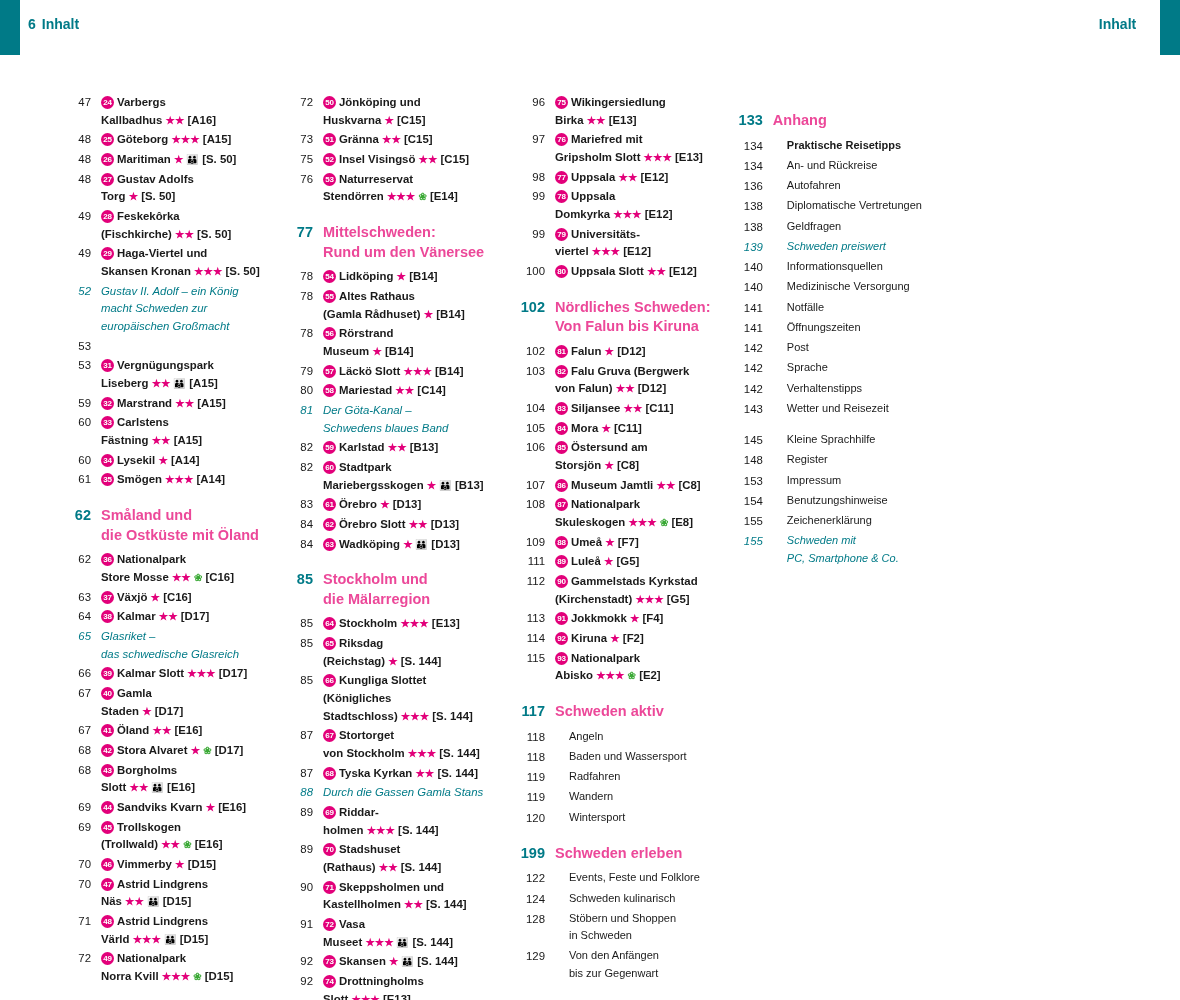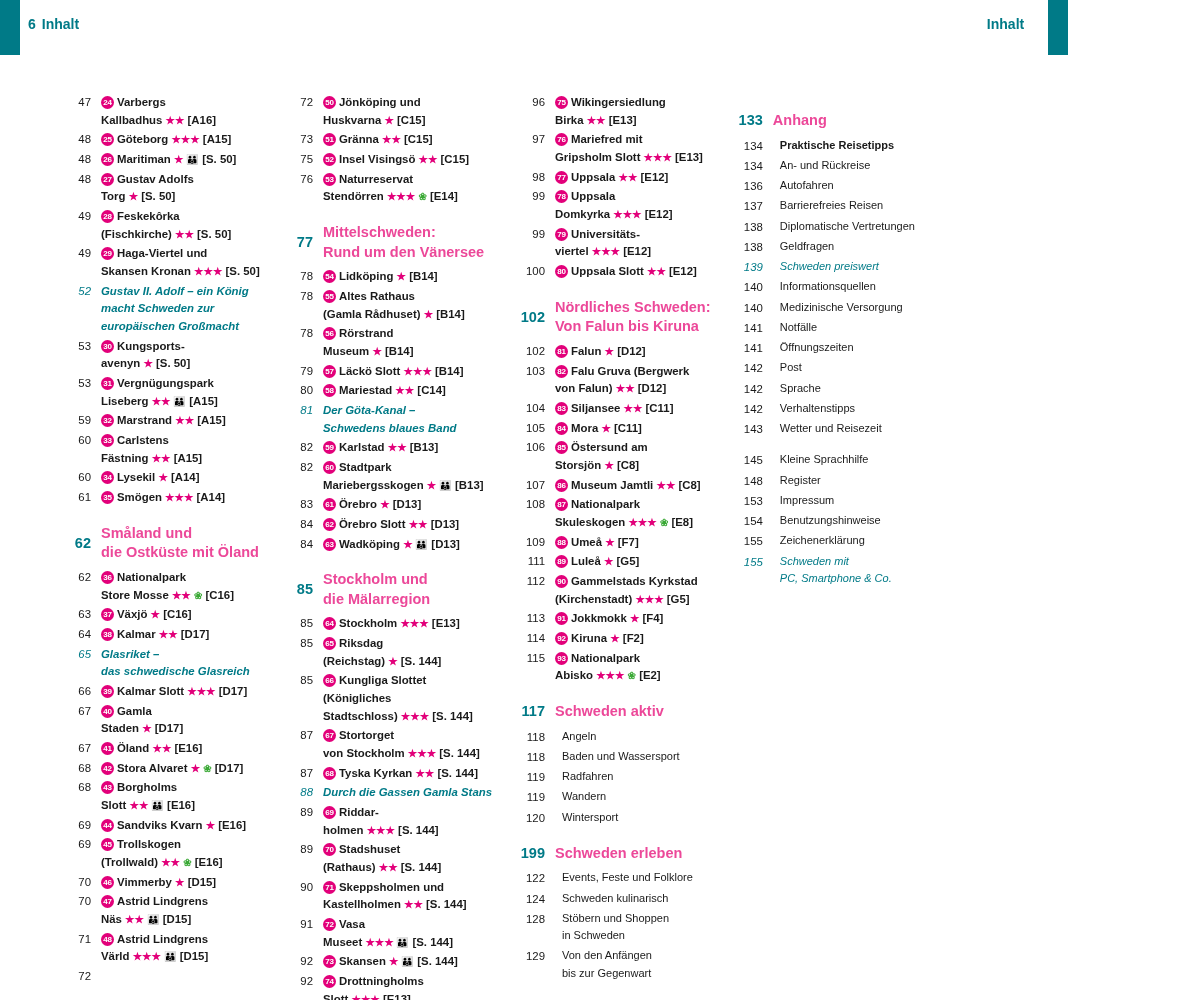--- a/index.html
+++ b/index.html
@@ -13,21 +13,21 @@
     font-family: "Liberation Sans", sans-serif;
     color: #1a1a1a;
     position: relative;
     overflow: hidden;
   }
 
   
   .header {
     position: absolute;
     top: 0; left: 0;
-    width: 1068px;
+    width: 1180px;
     height: 55px;
   }
   .header-left-bar {
     position: absolute;
     top: 0; left: 0;
     width: 20px; height: 55px;
     background: #007a87;
   }
   .header-right-bar {
     position: absolute;
@@ -132,29 +132,28 @@
   }
 
   
   .feature .page {
     color: #007a87;
     font-style: italic;
   }
   .feature .body {
     color: #007a87;
     font-style: italic;
-    font-weight: bold;
+    font-weight: normal;
   }
 
   
   .section {
     display: flex;
     margin-top: 17px;
     margin-bottom: 6px;
-    align-items: center;
   }
   .section .page {
     width: 34px;
     flex: 0 0 34px;
     text-align: right;
     padding-right: 10px;
     font-size: 14.5px;
     font-weight: bold;
     color: #007a87;
     line-height: 1.35;
@@ -169,21 +168,21 @@
 
   
   .simple {
     display: flex;
     margin-bottom: 2px;
   }
   .simple .page {
     width: 34px;
     flex: 0 0 34px;
     text-align: right;
-    padding-right: 17px;
+    padding-right: 24px;
     font-size: 11.4px;
     line-height: 1.6;
   }
   .simple .body {
     flex: 1;
     font-size: 11px;
     line-height: 1.6;
   }
   .simple.bold .body { font-weight: bold; }
   .simple.feat .page { color: #007a87; font-style: italic; }
@@ -229,21 +228,20 @@
       <div class="entry">
         <div class="page">49</div>
         <div class="body"><span class="badge">29</span><span class="name">Haga-Viertel und</span><br><span class="name">Skansen Kronan <span class="stars">★</span><span class="stars">★</span><span class="stars">★</span> [S. 50]</span></div>
       </div>
       <div class="entry feature">
         <div class="page">52</div>
         <div class="body">Gustav II. Adolf – ein König<br>macht Schweden zur<br>europäischen Großmacht</div>
       </div>
       <div class="entry">
         <div class="page">53</div>
-        <div class="body"><span class="badge">30</span><span class="name">Kungsports-</span><br><span class="name">avenyn <span class="stars">★</span> [S. 50]</span></div>
       </div>
       <div class="entry">
         <div class="page">53</div>
         <div class="body"><span class="badge">31</span><span class="name">Vergnügungspark</span><br><span class="name">Liseberg <span class="stars">★</span><span class="stars">★</span> <span class="kid">👪</span> [A15]</span></div>
       </div>
       <div class="entry">
         <div class="page">59</div>
         <div class="body"><span class="badge">32</span><span class="name">Marstrand <span class="stars">★</span><span class="stars">★</span> [A15]</span></div>
       </div>
       <div class="entry">
@@ -313,20 +311,21 @@
       <div class="entry">
         <div class="page">70</div>
         <div class="body"><span class="badge">47</span><span class="name">Astrid Lindgrens</span><br><span class="name">Näs <span class="stars">★</span><span class="stars">★</span> <span class="kid">👪</span> [D15]</span></div>
       </div>
       <div class="entry">
         <div class="page">71</div>
         <div class="body"><span class="badge">48</span><span class="name">Astrid Lindgrens</span><br><span class="name">Värld <span class="stars">★</span><span class="stars">★</span><span class="stars">★</span> <span class="kid">👪</span> [D15]</span></div>
       </div>
       <div class="entry">
         <div class="page">72</div>
+        <div class="body"><span class="badge">49</span><span class="name">Nationalpark</span><br><span class="name">Norra Kvill <span class="stars">★</span><span class="stars">★</span><span class="stars">★</span> <span class="fam">❀</span> [D15]</span></div>
       </div>
     </div>
   <div class="col col2">
       <div class="entry">
         <div class="page">72</div>
         <div class="body"><span class="badge">50</span><span class="name">Jönköping und</span><br><span class="name">Huskvarna <span class="stars">★</span> [C15]</span></div>
       </div>
       <div class="entry">
         <div class="page">73</div>
         <div class="body"><span class="badge">51</span><span class="name">Gränna <span class="stars">★</span><span class="stars">★</span> [C15]</span></div>
@@ -577,24 +576,20 @@
       </div>
       <div class="simple">
         <div class="page">134</div>
         <div class="body">An- und Rückreise</div>
       </div>
       <div class="simple">
         <div class="page">136</div>
         <div class="body">Autofahren</div>
       </div>
       <div class="simple">
-        <div class="page">137</div>
-        <div class="body">Barrierefreies Reisen</div>
-      </div>
-      <div class="simple">
         <div class="page">138</div>
         <div class="body">Diplomatische Vertretungen</div>
       </div>
       <div class="simple">
         <div class="page">138</div>
         <div class="body">Geldfragen</div>
       </div>
       <div class="simple feat">
         <div class="page">139</div>
         <div class="body">Schweden preiswert</div>

